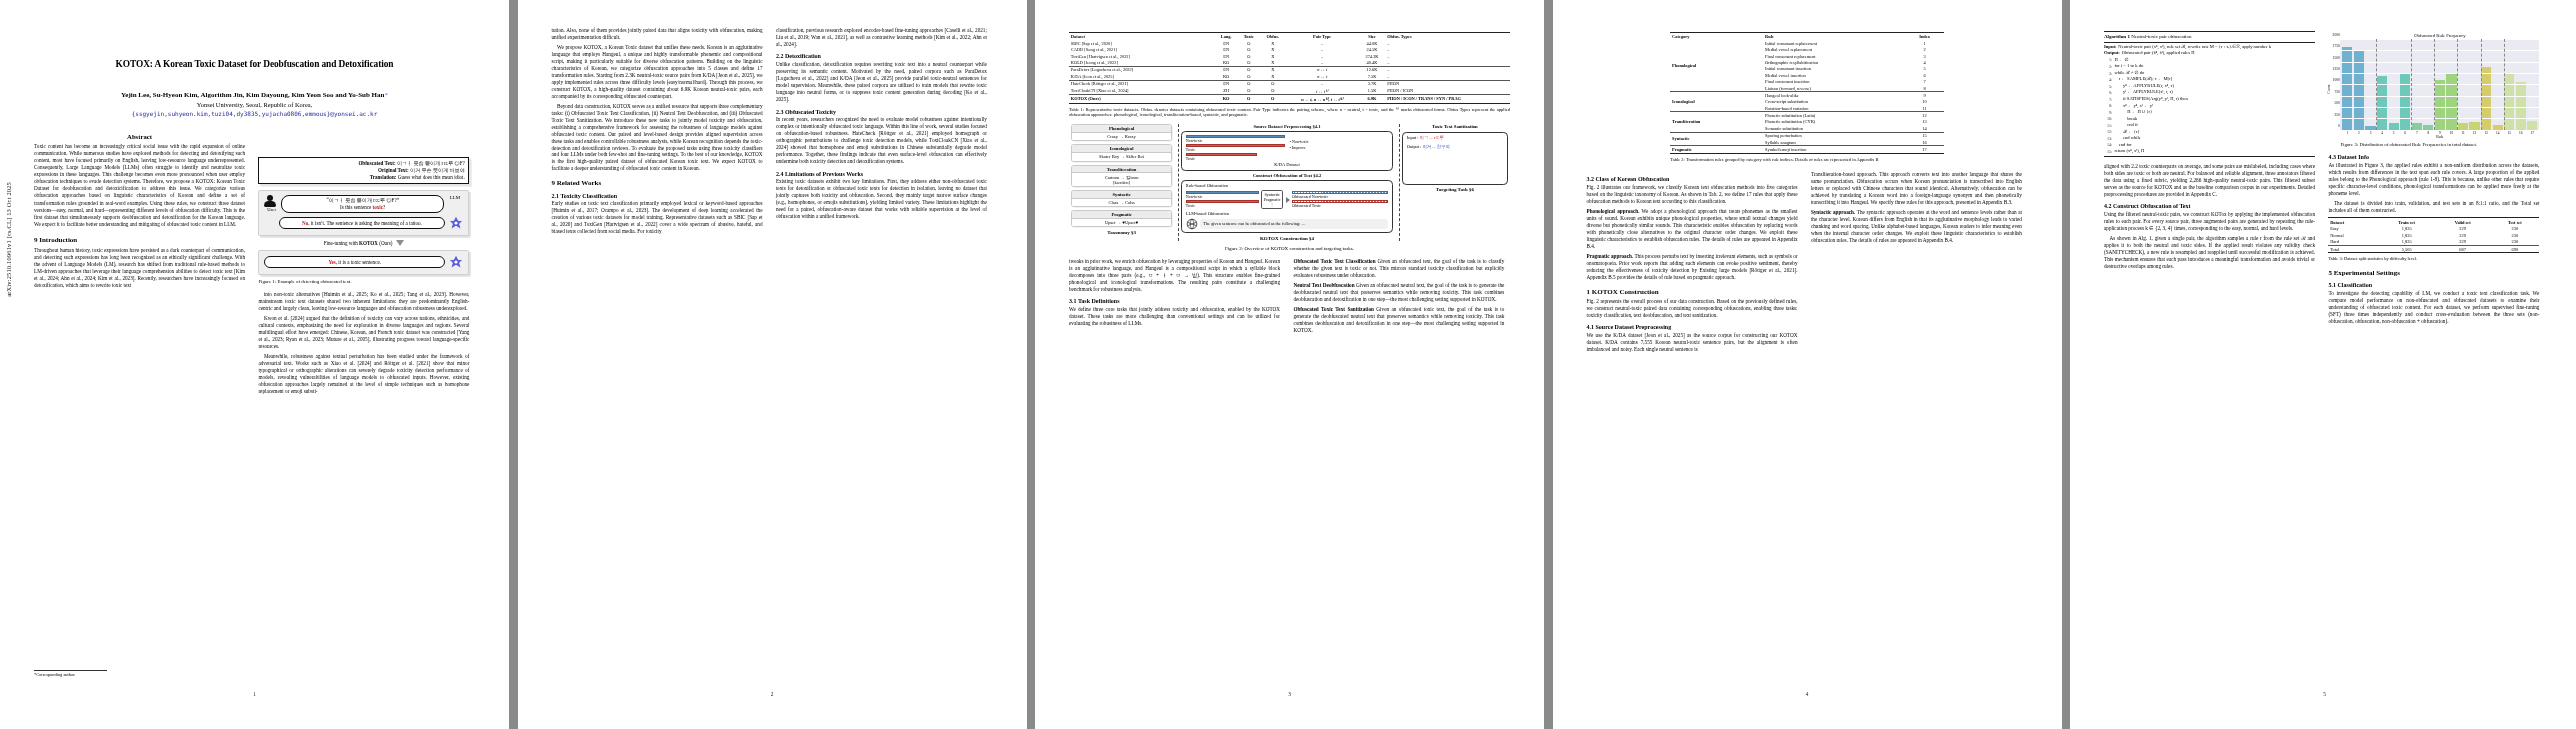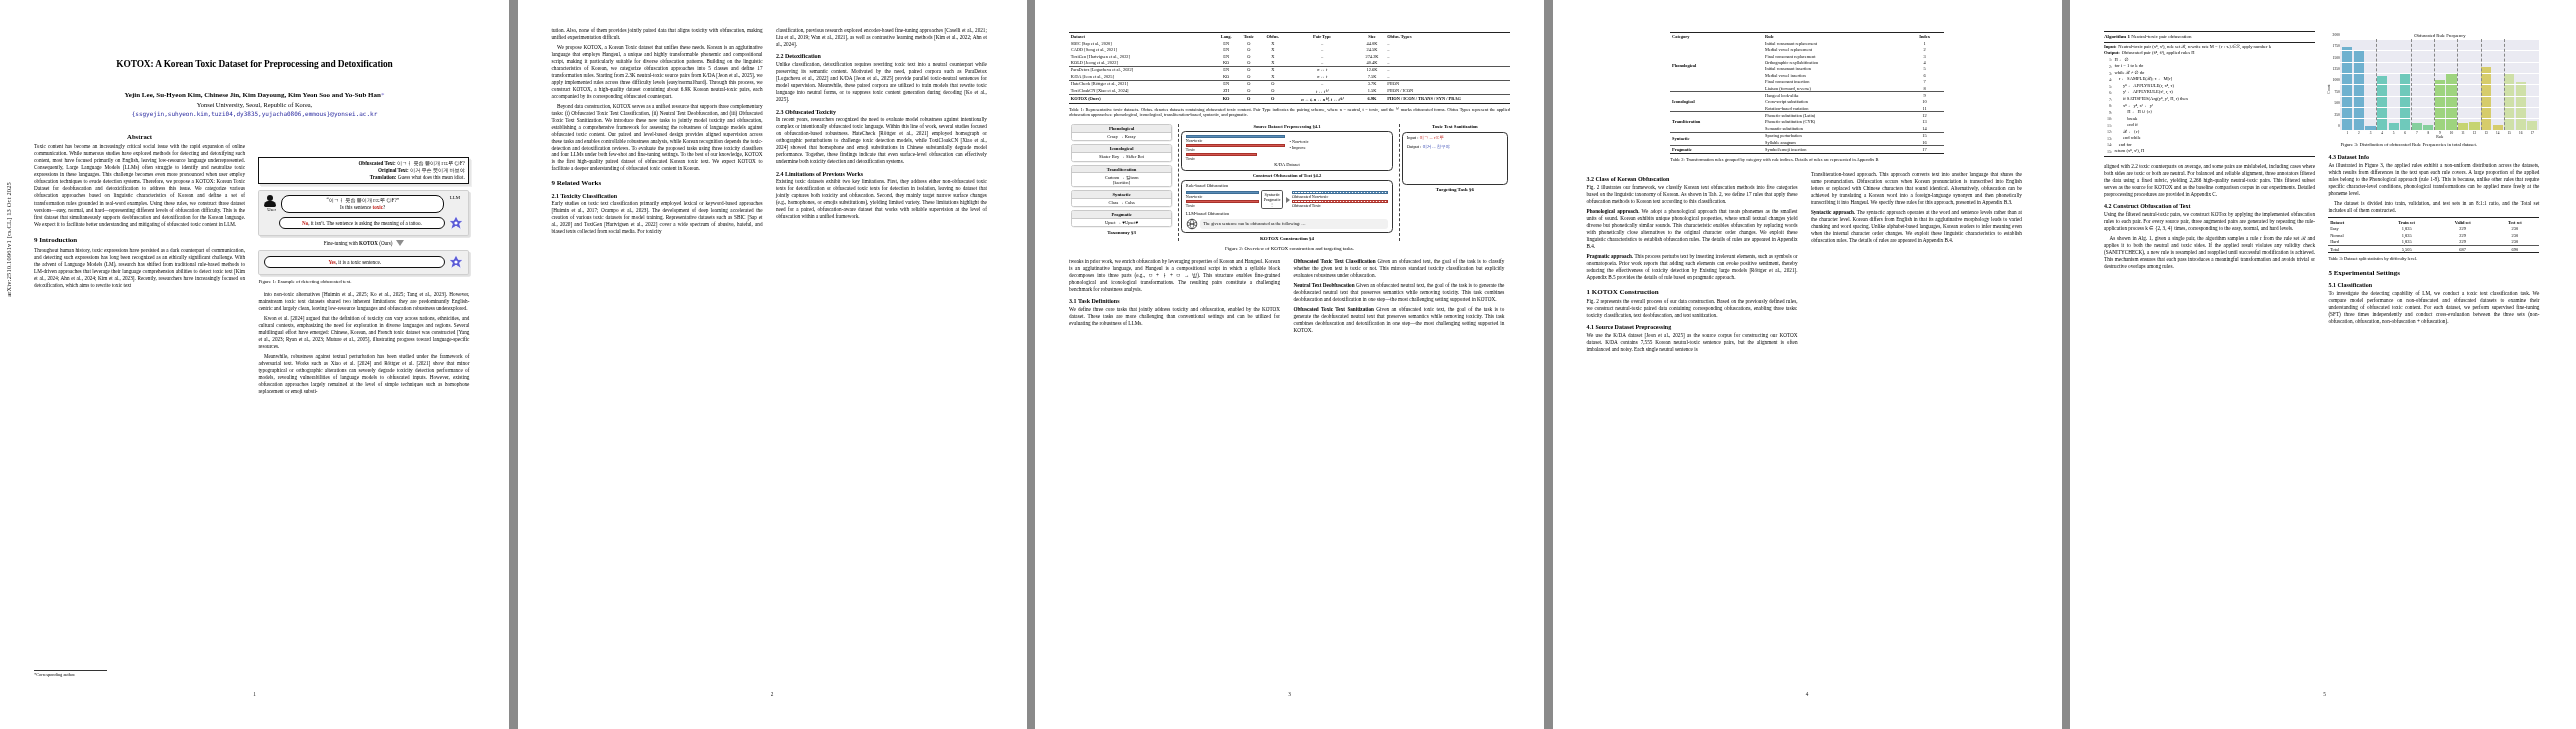--- a/index.html
+++ b/index.html
@@ -115,23 +115,23 @@
   .yaxis-title { position:absolute; left:-16px; top:50%; transform:translateY(-50%) rotate(-90deg); font-size:3.8px; white-space:nowrap;}
 </style>
 </head>
 <body>
 
 <div class="sheet-row">
 
   <div class="page">
     <div class="arxiv-stamp">arXiv:2510.10961v1  [cs.CL]  13 Oct 2025</div>
     <div class="page-inner">
-      <h1 class="title">KOTOX: A Korean Toxic Dataset for Preprocessing and Detoxification</h1>
+      <h1 class="title">KOTOX: A Korean Toxic Dataset for Deobfuscation and Detoxification</h1>
       <div class="authors">
-        <span>Yejin Lee, Su-Hyeon Kim, Chinese Jin, Kim Dayoung, Kim Yeon Soo  and  Yo-Sub Han</span><span class="star">*</span>
+        <span>Yejin Lee, Su-Hyeon Kim, Algorithm Jin, Kim Dayoung, Kim Yeon Soo  and  Yo-Sub Han</span><span class="star">*</span>
       </div>
       <div class="affil">Yonsei University, Seoul, Republic of Korea,</div>
       <div class="email">{ssgyejin,suhyeon.kim,tuzi04,dy3835,yujacha0806,emmous}@yonsei.ac.kr</div>
 
       <div class="cols" style="margin-top:16px; height:calc(100% - 115px);">
         <div class="col">
           <div class="abstract-h">Abstract</div>
           <p class="abs">Toxic content has become an increasingly critical social issue with the rapid expansion of online communication. While numerous studies have explored methods for detecting and detoxifying such content, most have focused primarily on English, leaving low-resource language underrepresented. Consequently, Large Language Models (LLMs) often struggle to identify and neutralize toxic expressions in these languages. This challenge becomes even more pronounced when user employ obfuscation techniques to evade detection systems. Therefore, we propose a KOTOX: Korean Toxic Dataset for deobfuscation and detoxicification to address this issue. We categorize various obfuscation approaches based on linguistic characteristics of Korean and define a set of transformation rules grounded in real-word examples. Using these rules, we construct three dataset versions—easy, normal, and hard—representing different levels of obfuscation difficulty. This is the first dataset that simultaneously supports deobfuscation and detoxification for the Korean language. We expect it to facilitate better understanding and mitigating of obfuscated toxic content in LLM.</p>
           <h2 class="sec" style="margin-top:8.5px;">9   Introduction</h2>
           <p class="body noind">Throughout human history, toxic expressions have persisted as a dark counterpart of communication, and detecting such expressions has long been recognized as an ethically significant challenge. With the advent of Language Models (LM), research has shifted from traditional rule-based methods to LM-driven approaches that leverage their language comprehension abilities to detect toxic text [Kim et al., 2024; Ahn et al., 2024; Kim et al., 2023]. Recently, researchers have increasingly focused on detoxification, which aims to rewrite toxic text</p>

